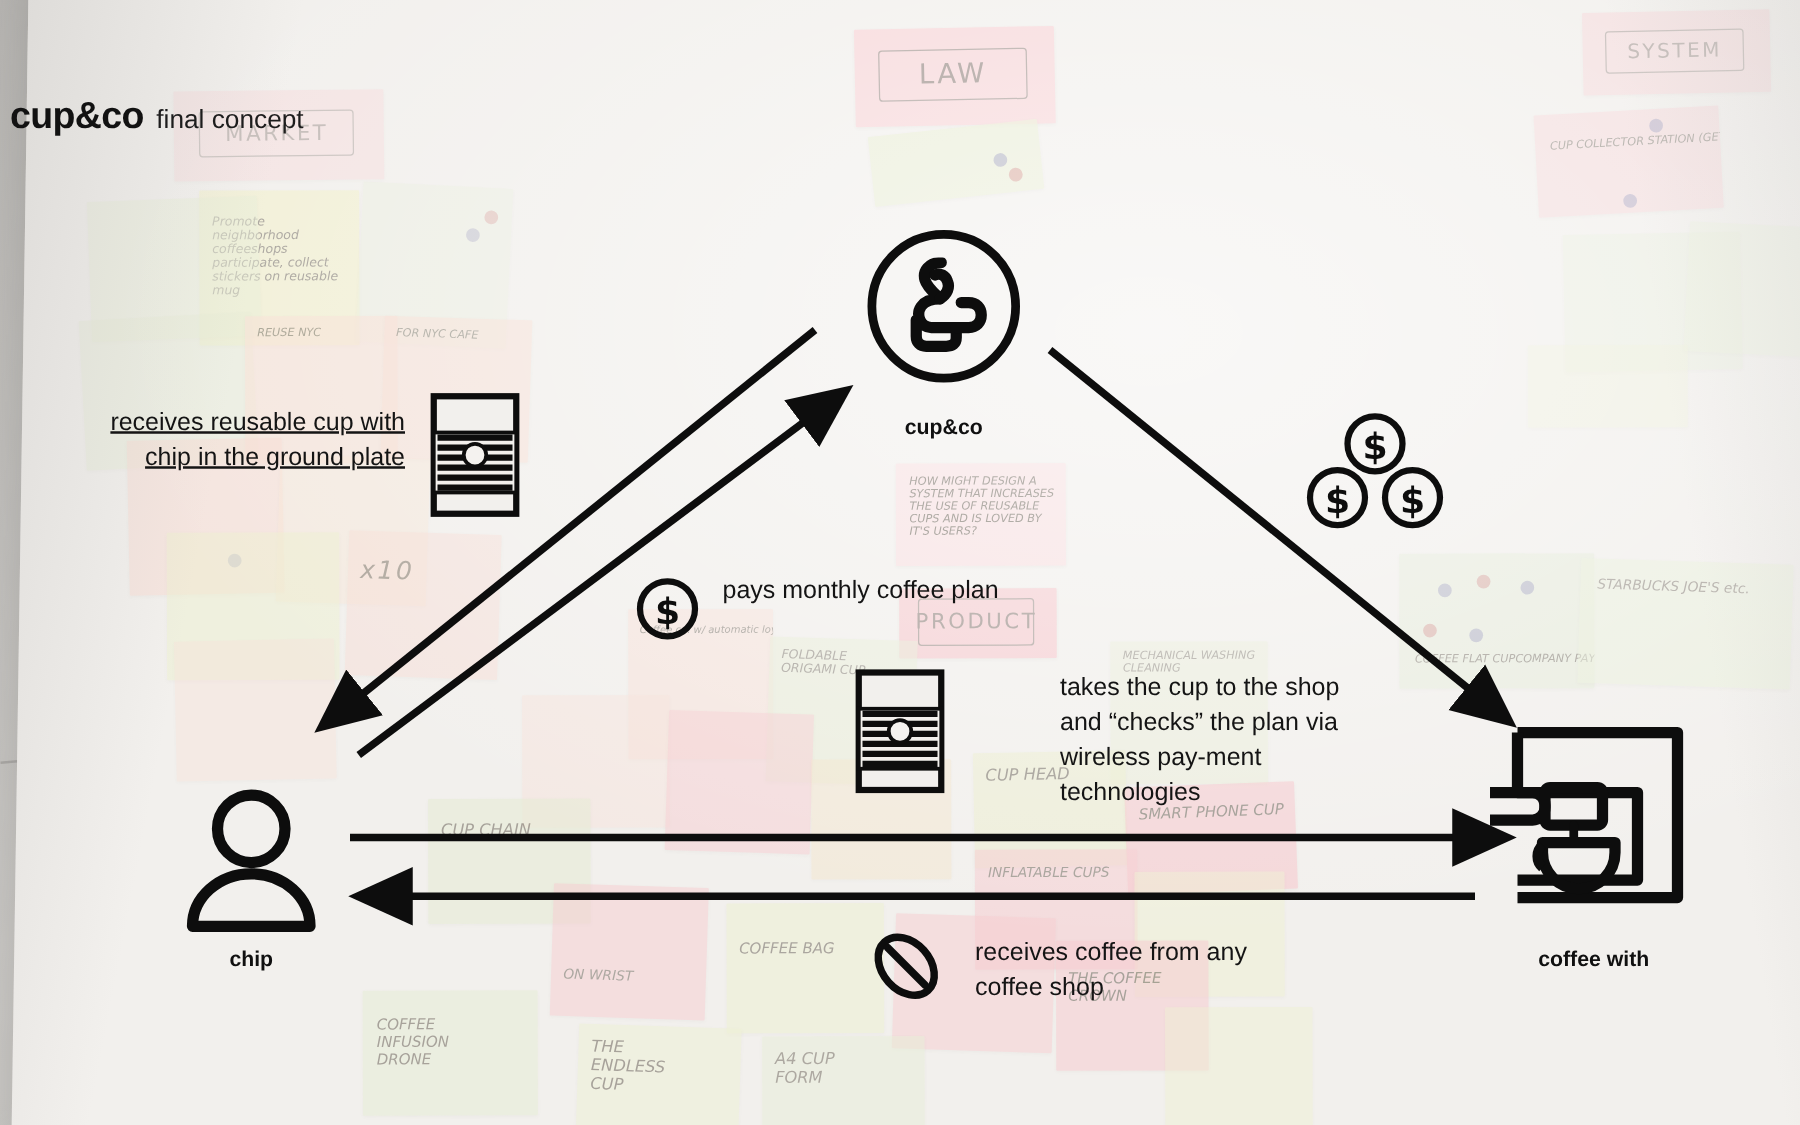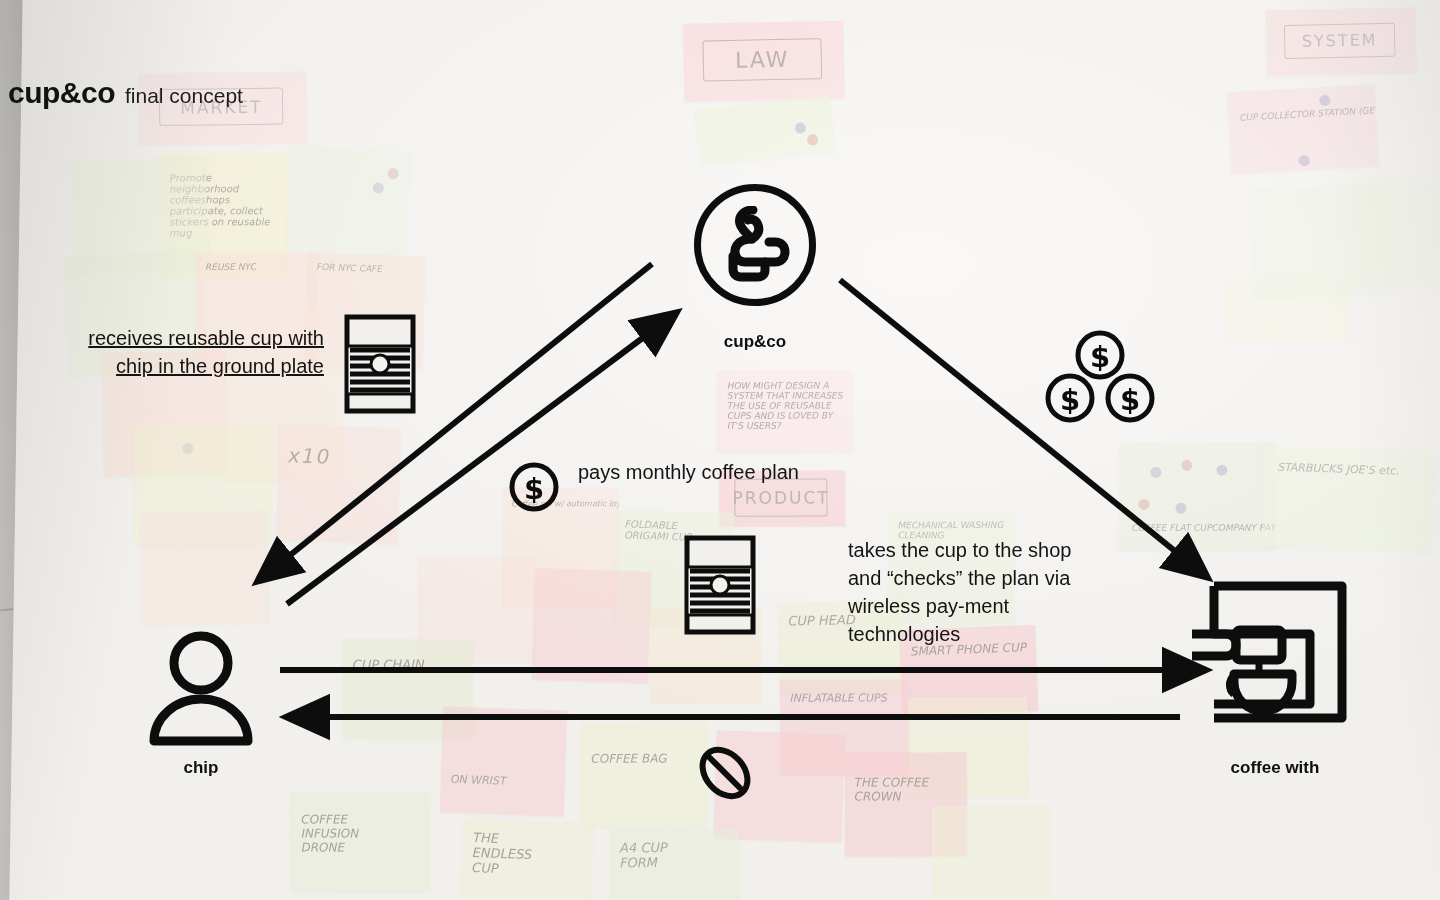--- a/index.html
+++ b/index.html
@@ -376,15 +376,16 @@
       </svg>
     </div>
     <div class="blurb" style="left:812px; top:536px; width:250px;margin-left:36px;">takes the cup to the shop and “checks” the plan via wireless pay-ment technologies</div>
 
     <div class="icon-wrap" style="left:694px; top:742px;">
       <svg width="62" height="62" viewBox="0 0 62 62">
         <ellipse cx="31" cy="31" rx="19" ry="26" transform="rotate(-42 31 31)" fill="none" stroke="#0d0d0d" stroke-width="6"></ellipse>
         <line x1="16" y1="16" x2="46" y2="46" stroke="#0d0d0d" stroke-width="6" stroke-linecap="round"></line>
       </svg>
     </div>
+    <div class="blurb" style="left:780px; top:748px; width:240px;">receives coffee from any coffee shop</div>
 
   </div>
 </div>
 
 </body></html>

